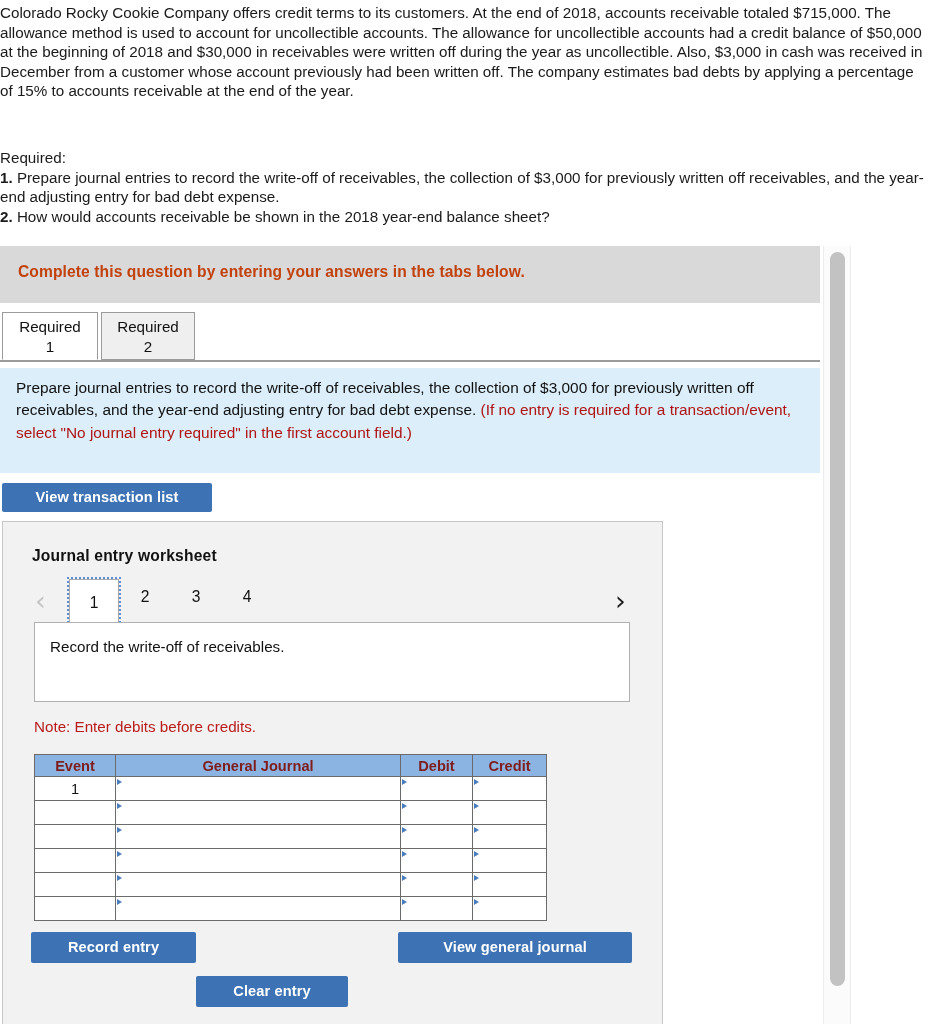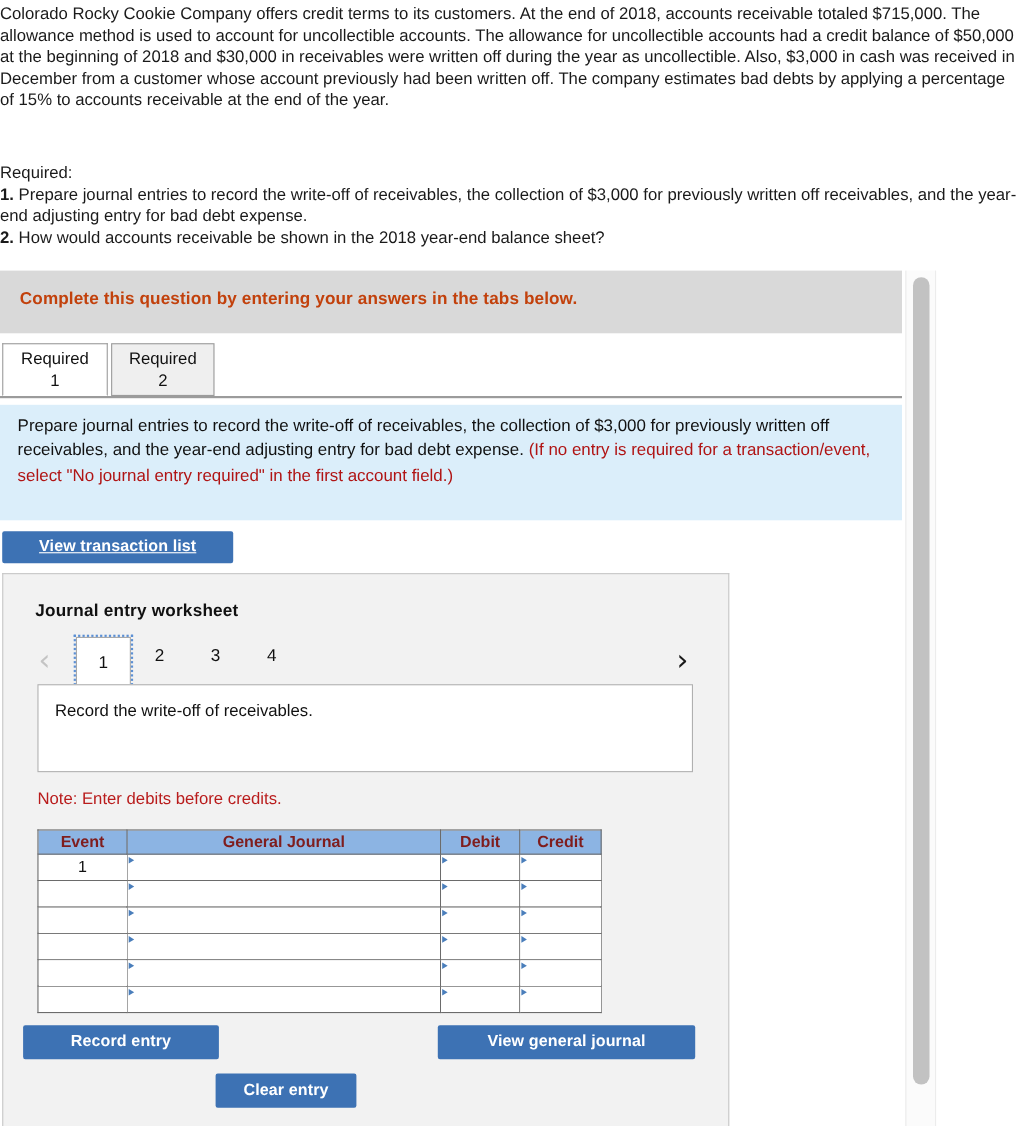--- a/index.html
+++ b/index.html
@@ -117,23 +117,23 @@
     font-size: 14.6px;
     font-weight: bold;
     border: none;
     border-radius: 2px;
     text-align: center;
     cursor: pointer;
     font-family: "Liberation Sans", sans-serif;
     letter-spacing: 0.1px;
     box-sizing: border-box;
   }
-  .btn-view-trans { left: 2px; top: 483px; width: 210px; height: 29px; padding-top: 6px; text-decoration: underline; }
-  .btn-record     { left: 21px; top: 932px; width: 178px; height: 31px; padding-top: 7px; }
-  .btn-clear      { left: 196px; top: 976px; width: 128px; height: 31px; padding-top: 7px; }
+  .btn-view-trans { left: 2px; top: 483px; width: 210px; height: 29px; padding-top: 6px; }
+  .btn-record     { left: 31px; top: 932px; width: 165px; height: 31px; padding-top: 7px; }
+  .btn-clear      { left: 196px; top: 976px; width: 152px; height: 31px; padding-top: 7px; }
   .btn-viewgj     { left: 398px; top: 932px; width: 234px; height: 31px; padding-top: 7px; }
 
   
   .worksheet {
     position: absolute;
     left: 2px;
     top: 521px;
     width: 661px;
     height: 503px;
     background: #f2f2f2;

